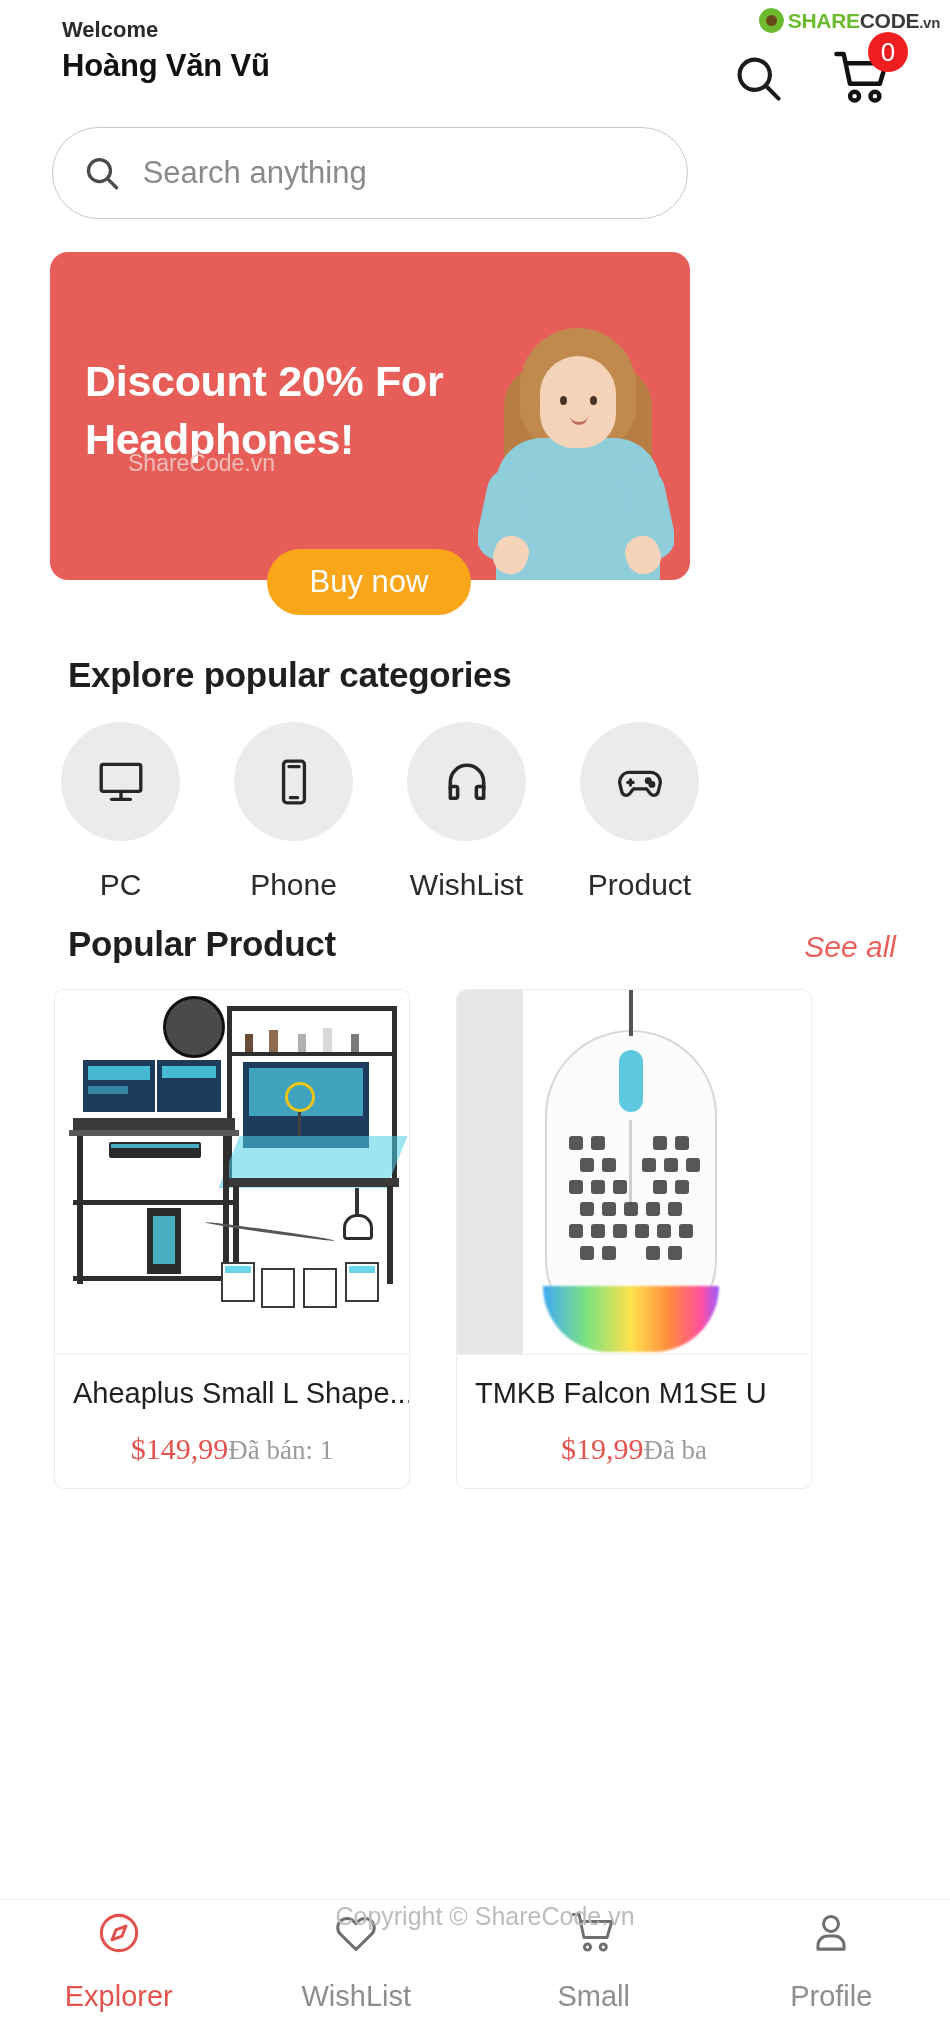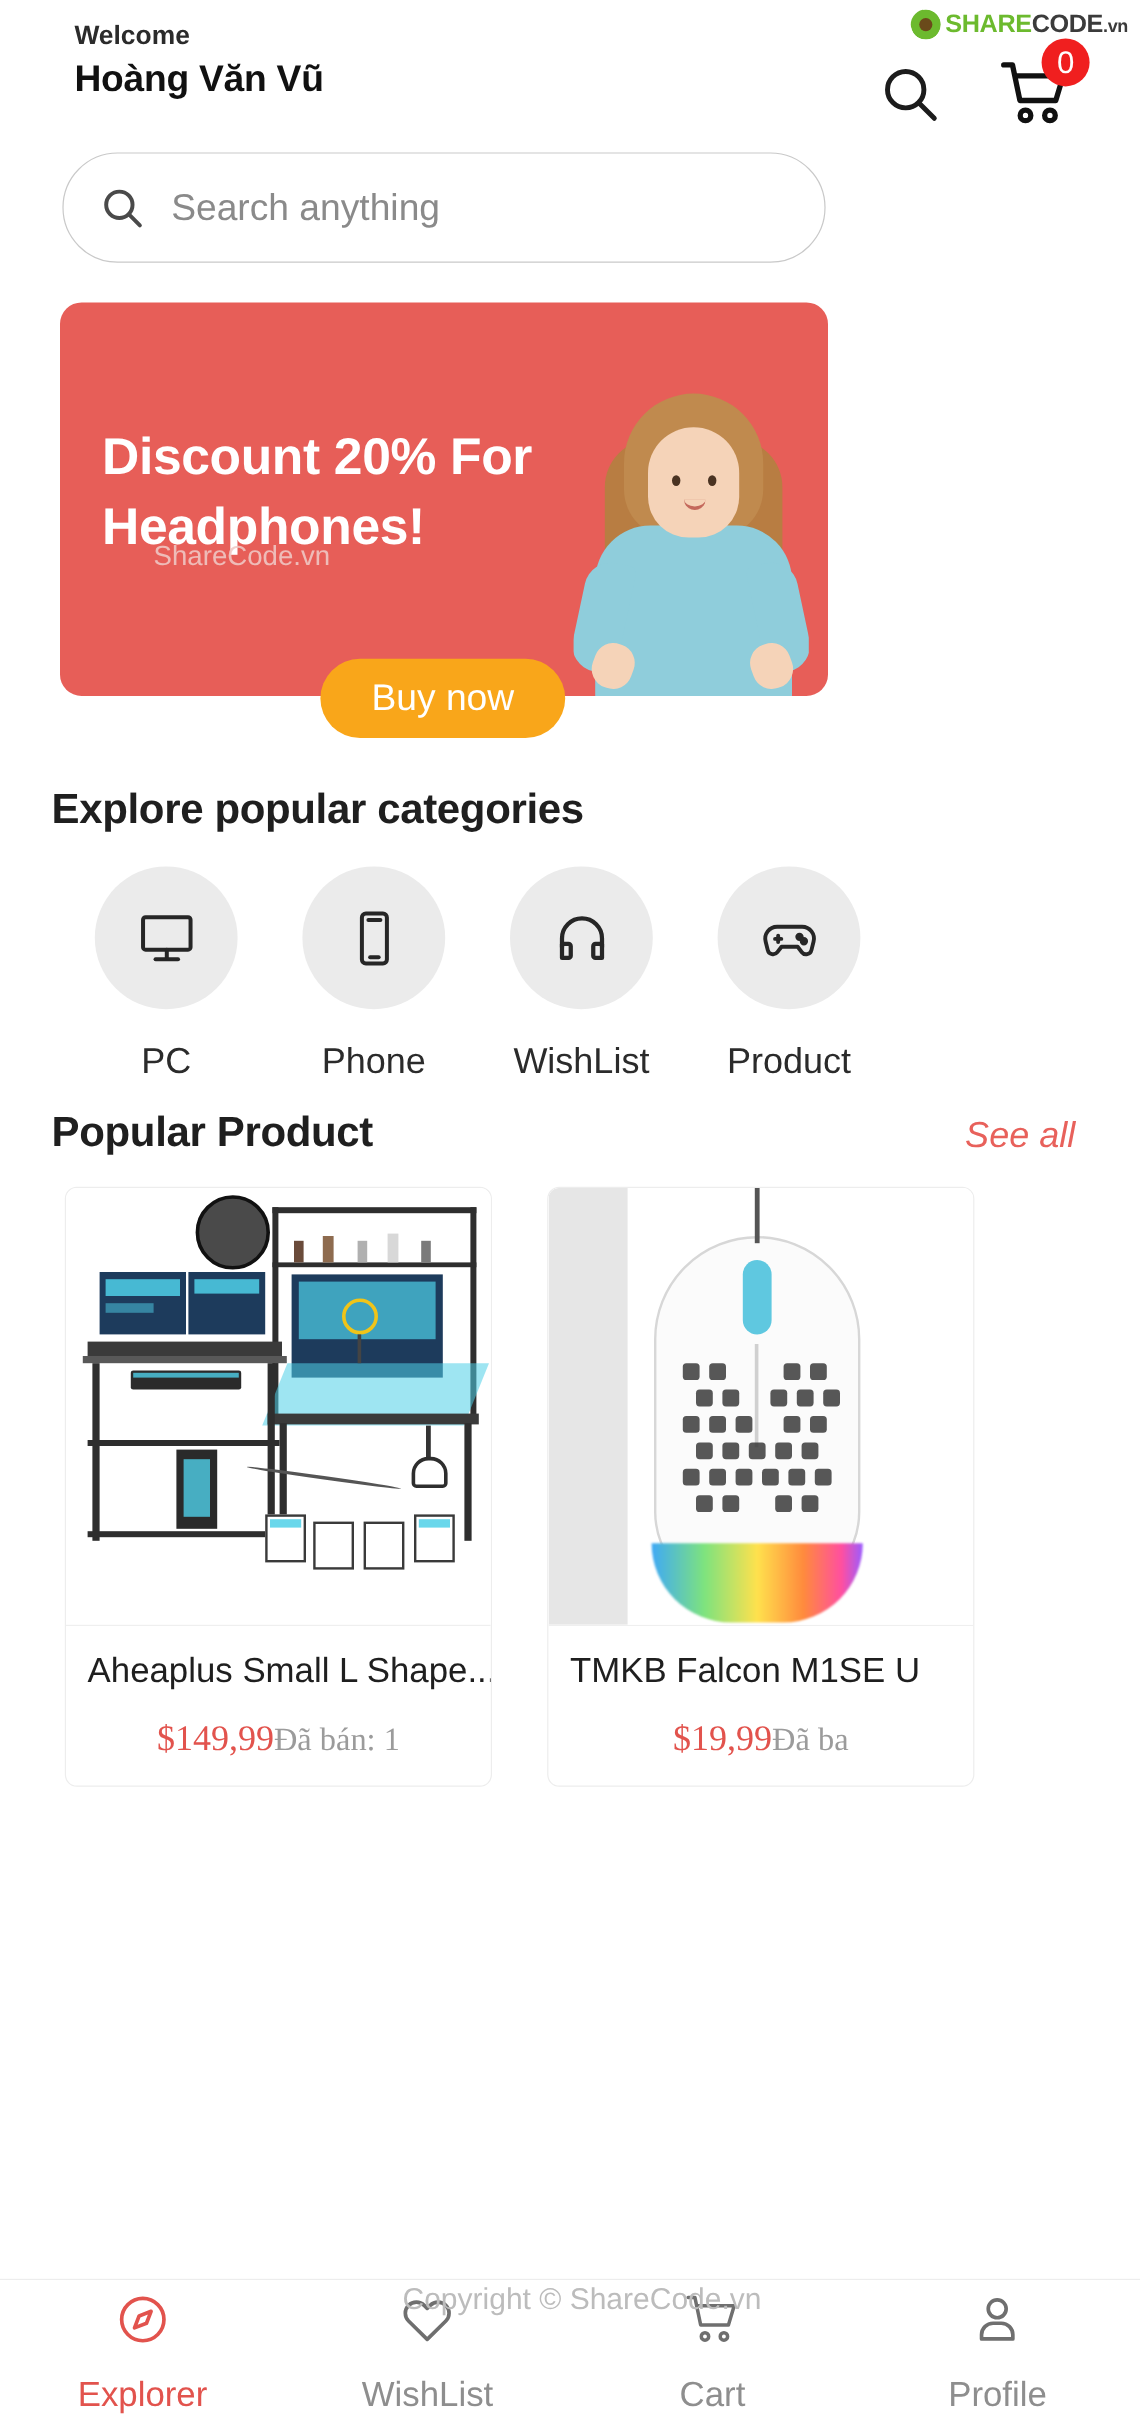--- a/index.html
+++ b/index.html
@@ -205,39 +205,39 @@
     border: none; border-radius: 33px;
     color: #ffffff; font-size: 31px;
     font-family: "Liberation Sans", sans-serif;
     cursor: pointer;
     z-index: 25;
   }
 
   
   .section-title {
     position: absolute;
-    left: 43px;
+    left: 68px;
     font-size: 35px; font-weight: bold;
     color: #1f1f1f; letter-spacing: -0.3px;
   }
   #cat-title { top: 655px; }
   #pop-title { top: 924px; }
   .see-all {
     position: absolute;
     top: 930px; right: 54px;
     font-size: 30px; color: #e8615b;
     cursor: pointer; background: none; border: none;
     font-family: "Liberation Sans", sans-serif;
     font-style: italic;
   }
 
   
   .categories {
     position: absolute;
-    top: 722px; left: 58px;
+    top: 722px; left: 40px;
     width: 680px;
     display: flex; gap: 12px; justify-content: flex-end;
   }
   .cat-item {
     width: 172px;
     display: flex; flex-direction: column; align-items: center;
     cursor: pointer;
   }
   .cat-circle {
     width: 119px; height: 119px;
@@ -598,21 +598,21 @@
     </svg>
     <span class="nav-label">WishList</span>
   </div>
 
   <div class="nav-item">
     <svg width="48" height="46" viewBox="0 0 28 26" fill="none" stroke="#6f6f6f" stroke-width="1.7" stroke-linecap="round" stroke-linejoin="round">
       <path d="M2 2.2 L5.3 2.2 L8.1 15.6 L21.6 15.6 L24.4 6.3 L6.2 6.3"></path>
       <circle cx="10.2" cy="21.2" r="1.8"></circle>
       <circle cx="19.4" cy="21.2" r="1.8"></circle>
     </svg>
-    <span class="nav-label">Cart</span>
+    <span class="nav-label">Small</span>
   </div>
 
   <div class="nav-item">
     <svg width="46" height="46" viewBox="0 0 24 24" fill="none" stroke="#6f6f6f" stroke-width="1.6" stroke-linecap="round" stroke-linejoin="round">
       <circle cx="12" cy="7.3" r="3.9"></circle>
       <path d="M5.2 20.4 v-1.8 a5 5 0 0 1 5 -5 h3.6 a5 5 0 0 1 5 5 v1.8 z"></path>
     </svg>
     <span class="nav-label">Profile</span>
   </div>
 

